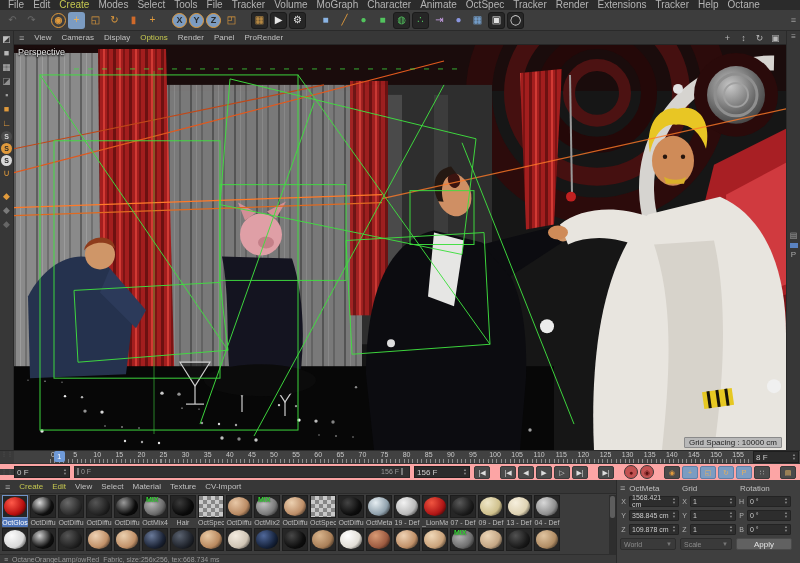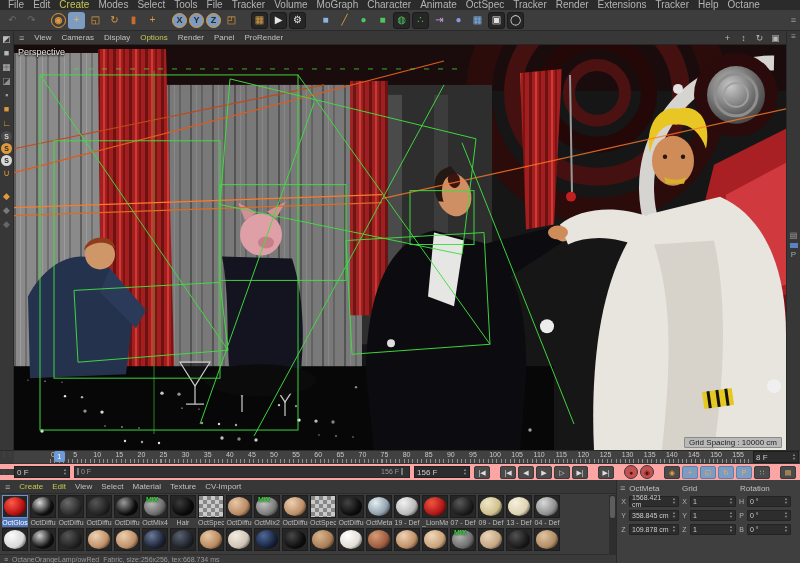--- a/index.html
+++ b/index.html
@@ -817,16 +817,27 @@
           </span>
         <span class="c-ax">B</span>
         <span class="field f-rot">
             <span>0 °</span>
             <span class="arr">
               <span>▲</span>
               <span>▼</span>
             </span>
           </span>
       </div>
+      <div class="c-foot">
+        <span class="dropdown d1">
+            <span>World</span>
+            <span class="dn">▼</span>
+          </span>
+        <span class="dropdown d2">
+            <span>Scale</span>
+            <span class="dn">▼</span>
+          </span>
+        <span class="apply-btn">Apply</span>
+      </div>
     </div>
   </div>
 
 </div>
 
 </body></html>

